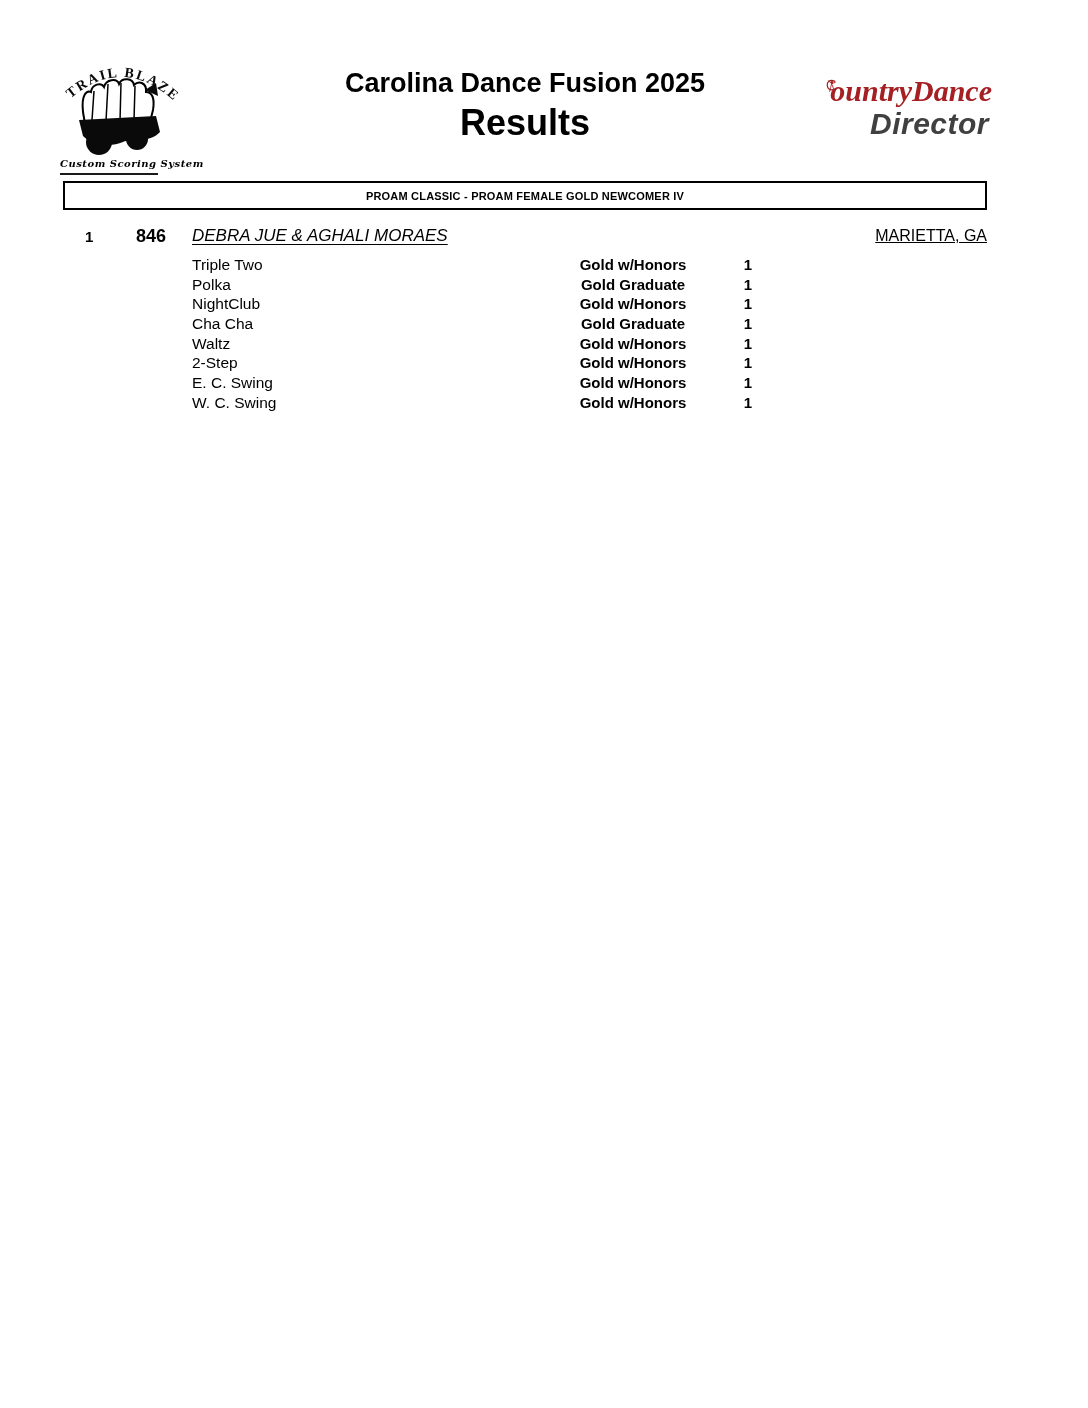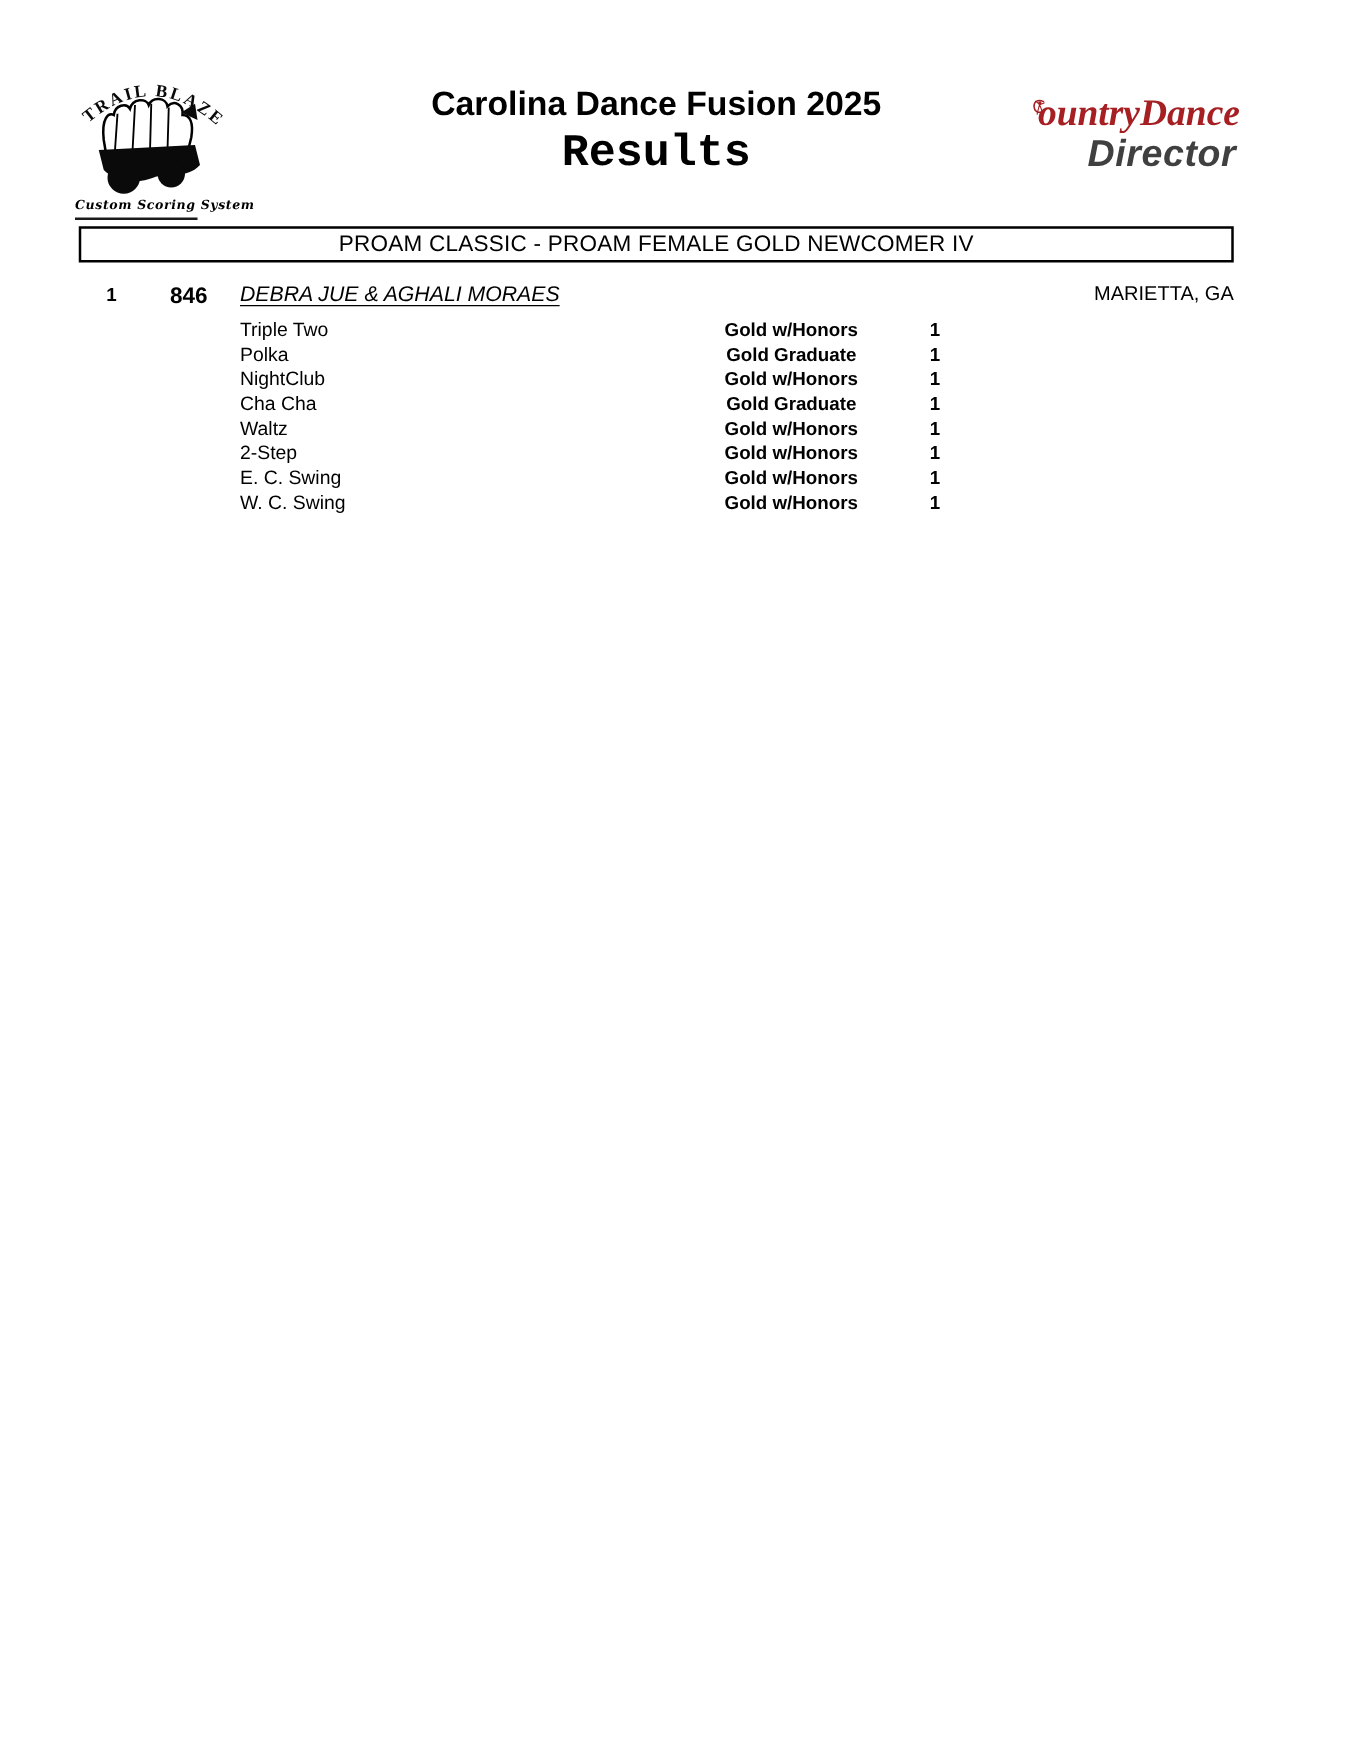--- a/index.html
+++ b/index.html
@@ -12,21 +12,21 @@
     font-family:"Liberation Sans", sans-serif;
     overflow:hidden;
   }
 
   
   .title-block {
     position:absolute; left:63px; top:66px; width:924px;
     text-align:center;
   }
   .event-title { font-size:27px; font-weight:700; line-height:34px; }
-  .results-title { font-size:36px; font-weight:700; line-height:42px; margin-top:2px;font-family:Liberation Mono, monospace; }
+  .results-title { font-size:36px; font-weight:700; line-height:42px; margin-top:2px; }
 
   
   .tb-logo { position:absolute; left:60px; top:50px; width:122px; }
   .tb-tagline {
     font-family:"DejaVu Serif", serif;
     font-style:italic; font-weight:700;
     font-size:10px; text-align:center;
     margin-top:-4px; letter-spacing:0.5px;
     white-space:nowrap;
   }
@@ -51,33 +51,33 @@
     margin-left:44px; margin-top:-6px;
     letter-spacing:0.5px;
   }
 
   
   .section-box {
     position:absolute; left:63px; top:181px; width:924px; height:29px;
     border:2px solid #000000;
     display:flex; align-items:center; justify-content:center;
   }
-  .section-title { font-size:18px; font-weight:400; letter-spacing:0.2px; }
+  .section-title { font-size:11px; font-weight:700; letter-spacing:0.2px; }
 
   
   .entry-row { position:absolute; left:0; top:226px; width:1088px; height:26px; }
   .place   { position:absolute; left:85px;  top:2px; font-size:15px; font-weight:700; }
   .number  { position:absolute; left:136px; top:0;   font-size:18px; font-weight:700; }
   .names   {
     position:absolute; left:192px; top:0;
     font-size:17px; font-style:italic;
     text-decoration:underline;
     text-underline-offset:3px;
   }
-  .city    { position:absolute; right:101px; top:1px; font-size:16px; }
+  .city    { position:absolute; right:101px; top:1px; font-size:16px;text-decoration:underline; }
 
   
   .dance-list { position:absolute; left:0; top:255px; width:1088px; }
   .dance-row { position:relative; height:19.7px; }
   .dance-name { position:absolute; left:192px; top:0; font-size:15.5px; line-height:19.7px; }
   .dance-rating {
     position:absolute; left:548px; top:0; width:170px;
     text-align:center; font-size:15px; font-weight:700; line-height:19.7px;
   }
   .dance-score {

